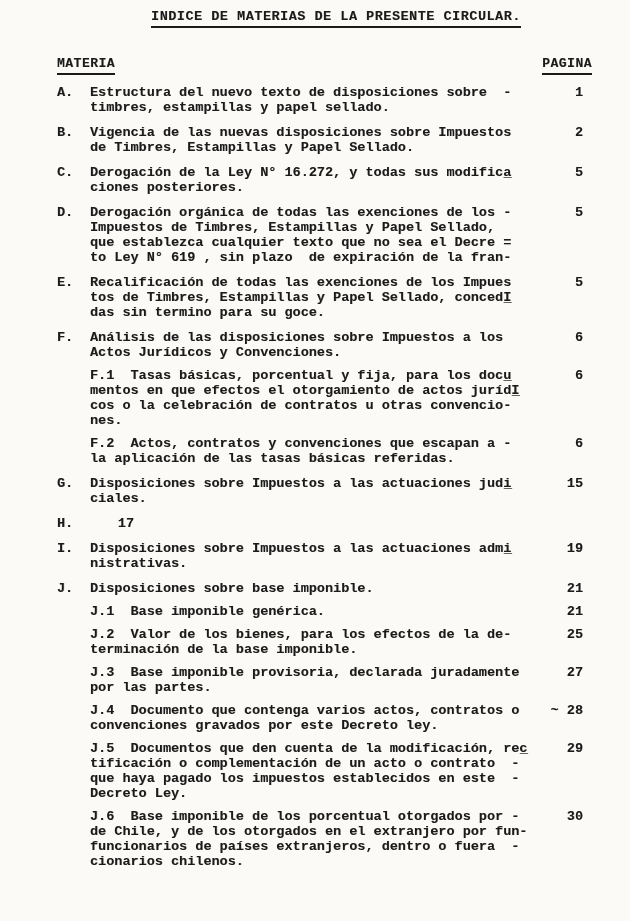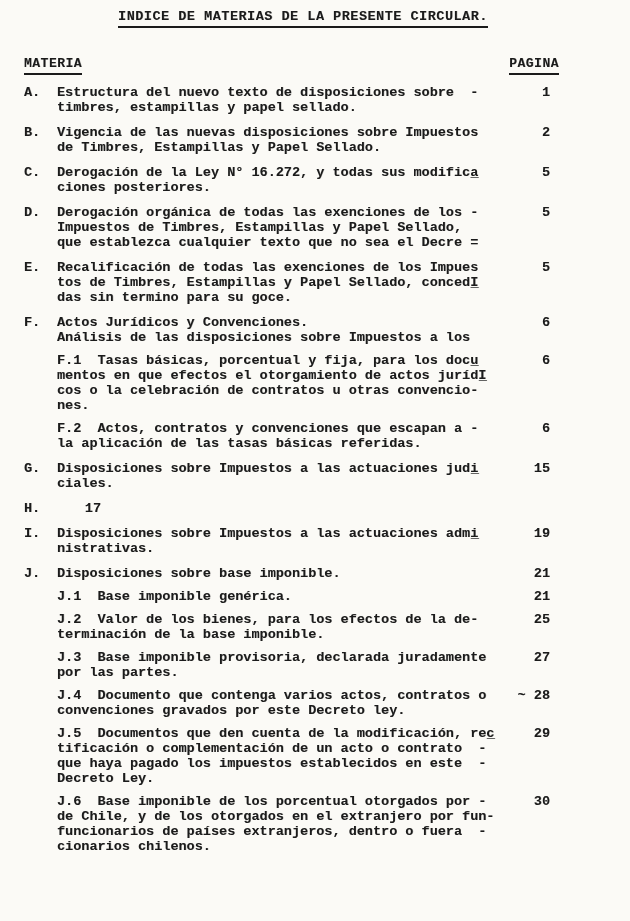--- a/index.html
+++ b/index.html
@@ -16,20 +16,21 @@
     width:592px;
     height:921px;
     box-sizing:border-box;
     background:var(--paper);
     color:var(--ink);
     font-family:"Liberation Mono","DejaVu Sans Mono",monospace;
     font-weight:bold;
     padding-top:8px;
     overflow:hidden;
     text-shadow:0.4px 0.4px 0 rgba(20,20,20,0.35);
+    margin-left:33px;
   }
   .title-wrap{
     text-align:center;
     margin:0 0 0 14px;
     font-size:13.5px;
     line-height:17px;
   }
   .title-wrap .title{
     display:inline-block;
     letter-spacing:0.5px;
@@ -121,37 +122,38 @@
           <div class="line">ciones posteriores.</div>
         </div>
         <div class="pageno">5</div>
       </div>
       <div class="row">
         <div class="label">D.</div>
         <div class="text">
           <div class="line">Derogación orgánica de todas las exenciones de los -</div>
           <div class="line">Impuestos de Timbres, Estampillas y Papel Sellado,</div>
           <div class="line">que establezca cualquier texto que no sea el Decre =</div>
+          <div class="line">to Ley N° 619 , sin plazo  de expiración de la fran-</div>
         </div>
         <div class="pageno">5</div>
       </div>
       <div class="row">
         <div class="label">E.</div>
         <div class="text">
           <div class="line">Recalificación de todas las exenciones de los Impues</div>
           <div class="line">tos de Timbres, Estampillas y Papel Sellado, concedI̲</div>
           <div class="line">das sin termino para su goce.</div>
         </div>
         <div class="pageno">5</div>
       </div>
       <div class="row">
         <div class="label">F.</div>
         <div class="text">
+          <div class="line">Análisis de las disposiciones sobre Impuestos a los</div>
           <div class="line">Actos Jurídicos y Convenciones.</div>
-          <div class="line">Análisis de las disposiciones sobre Impuestos a los</div>
         </div>
         <div class="pageno">6</div>
       </div>
       <div class="row sub">
         <div class="label"></div>
         <div class="text">
           <div class="line">F.1  Tasas básicas, porcentual y fija, para los docu̲</div>
           <div class="line">mentos en que efectos el otorgamiento de actos jurídI̲</div>
           <div class="line">cos o la celebración de contratos u otras convencio-</div>
           <div class="line">nes.</div>

